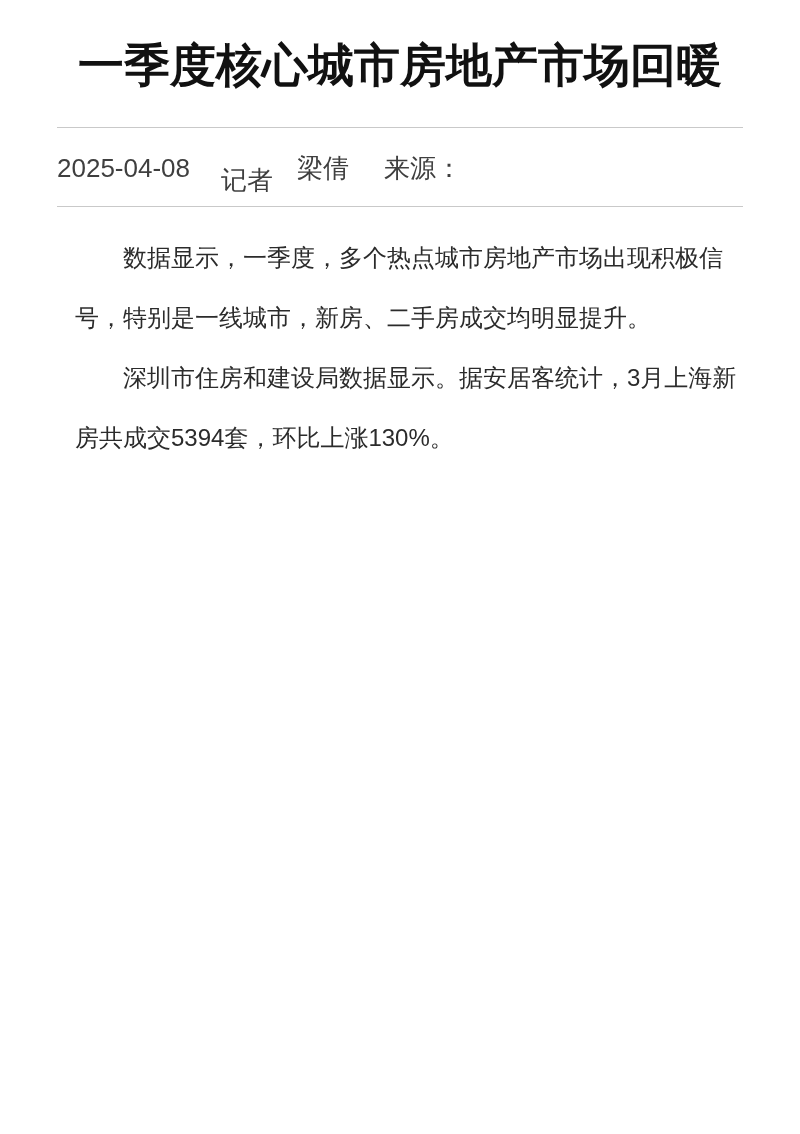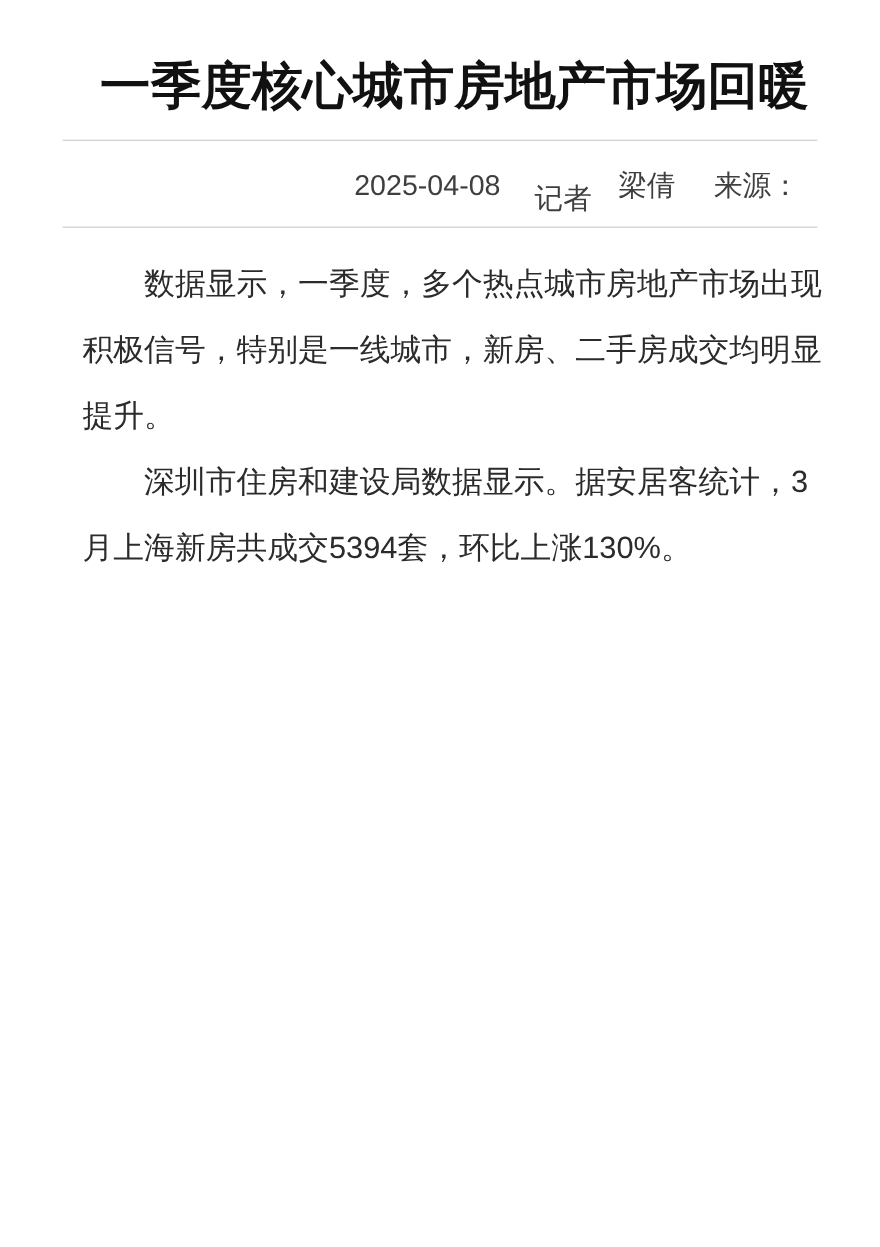--- a/index.html
+++ b/index.html
@@ -14,21 +14,21 @@
     height: 1134px;
     margin: 0 auto;
     background: #ffffff;
     overflow: hidden;
   }
   .article-title {
     position: absolute;
     top: 33px;
     left: 57px;
     width: 686px;
-    margin: 13px;
+    margin: 0;
     text-align: center;
     font-size: 46px;
     line-height: 64px;
     font-weight: 700;
     color: #111111;
     white-space: nowrap;
   }
   .rule {
     position: absolute;
     left: 57px;
@@ -38,37 +38,37 @@
   }
   .rule-top { top: 127px; }
   .rule-bottom { top: 206px; }
   .meta-row {
     position: absolute;
     top: 150px;
     left: 57px;
     width: 686px;
     height: 36px;
     display: flex;
-    justify-content: flex-end;
+    justify-content: flex-start;
     align-items: center;
     font-size: 26px;
     line-height: 36px;
     color: #3f3f3f;
     white-space: nowrap;
   }
   .meta-date { margin-right: 31px; }
   .meta-reporter-label { margin-right: 24px; margin-top: 24px; }
   .meta-reporter-name { margin-right: 35px; }
   .meta-source-label { margin-right: 16px; }
   .article-body {
     position: absolute;
     top: 228px;
     left: 75px;
     width: 672px;
-    font-size: 28px;
+    font-size: 24px;
     line-height: 60px;
     color: #2b2b2b;
     text-align: left;
   }
   .article-body p {
     margin: 0;
     padding: 0;
     text-indent: 2em;
   }
 </style>

